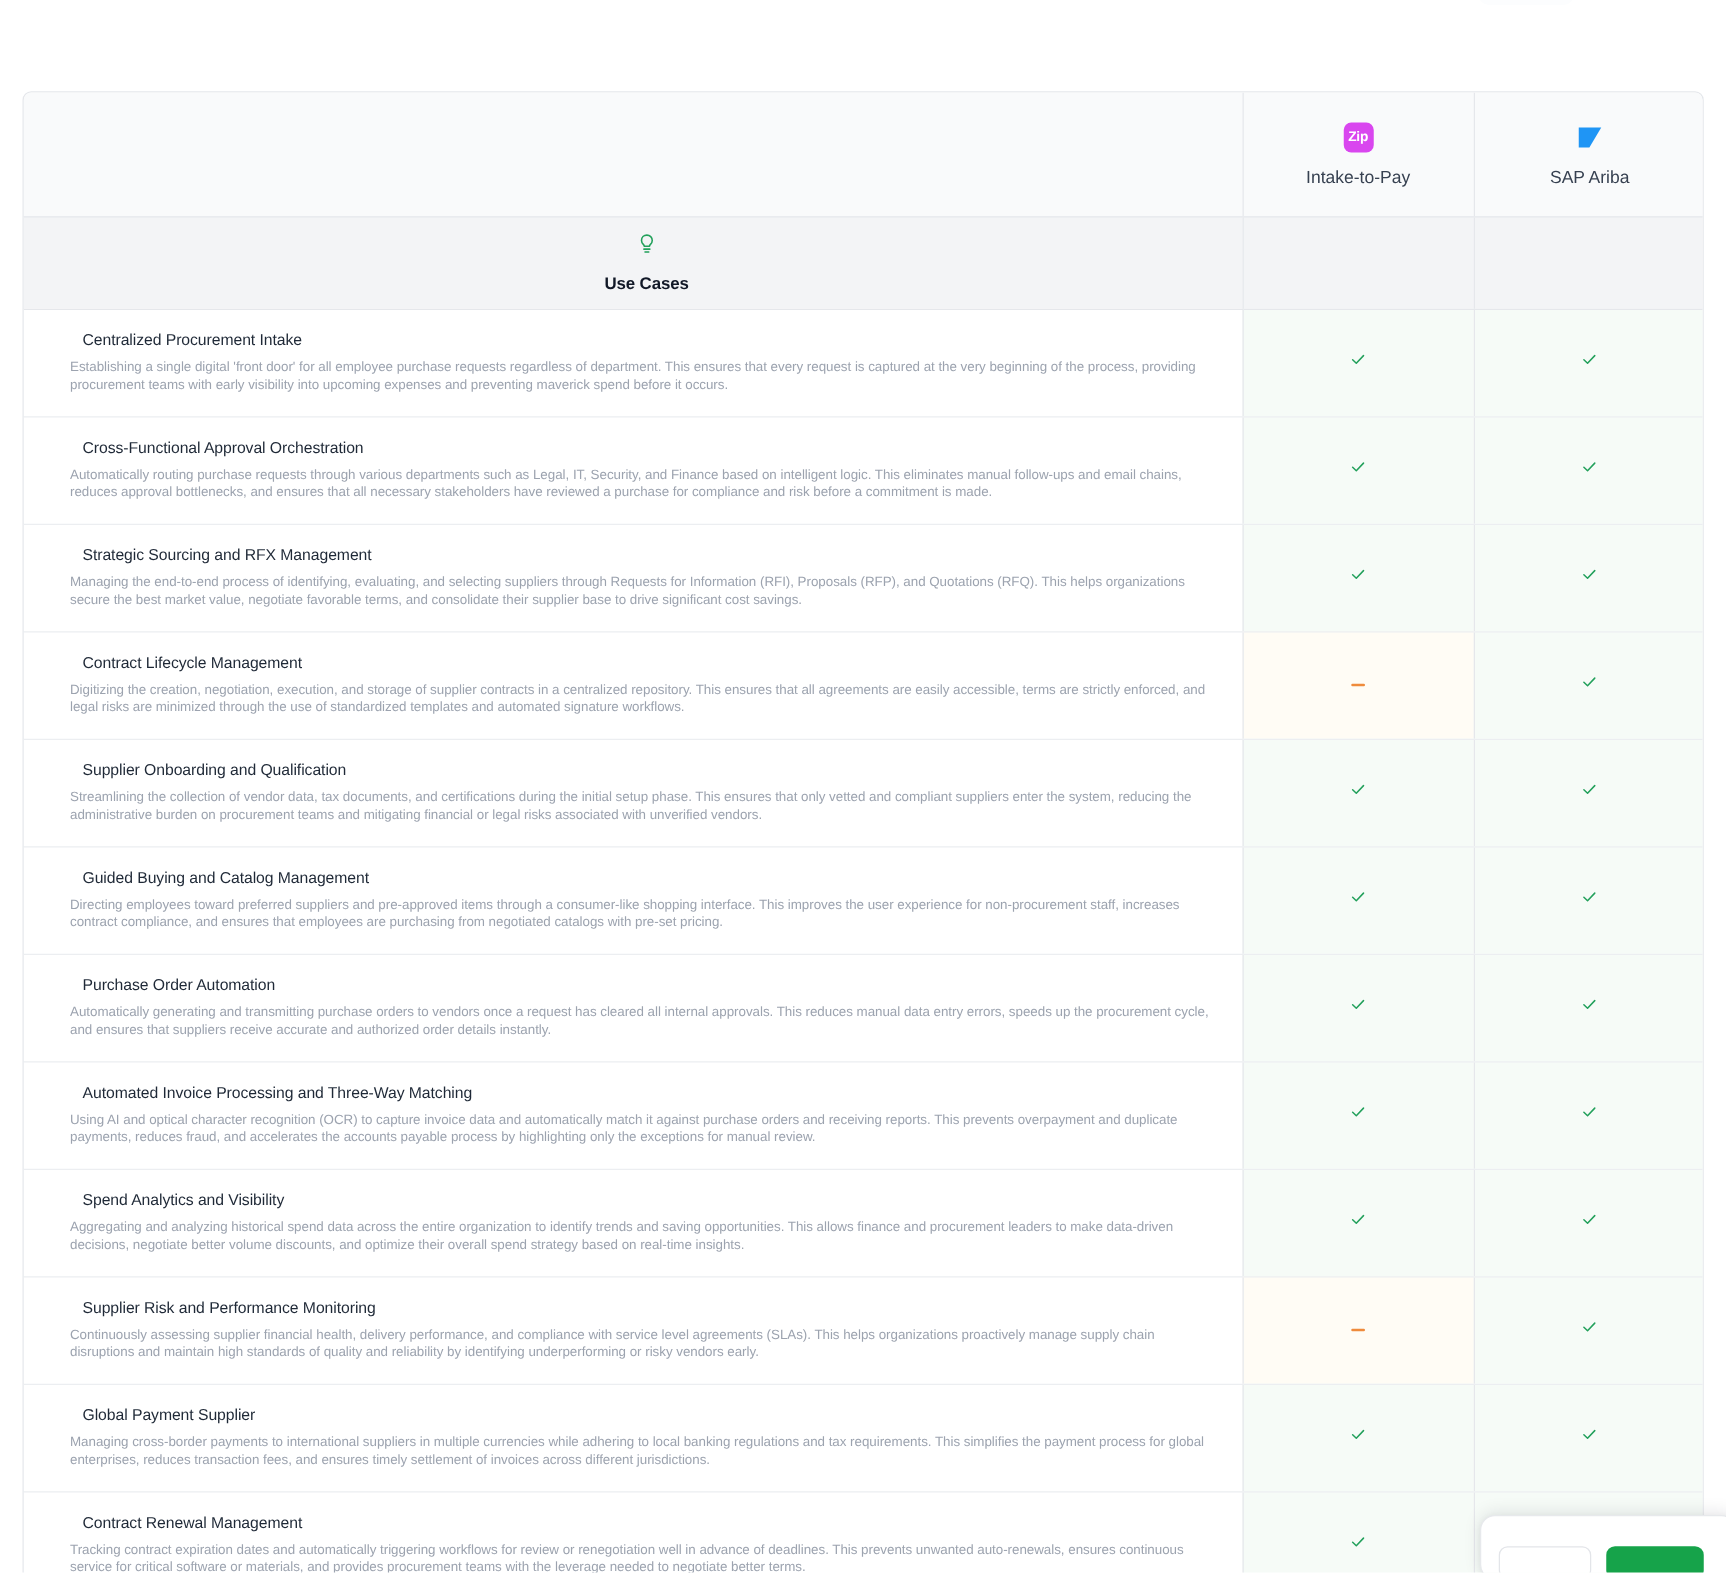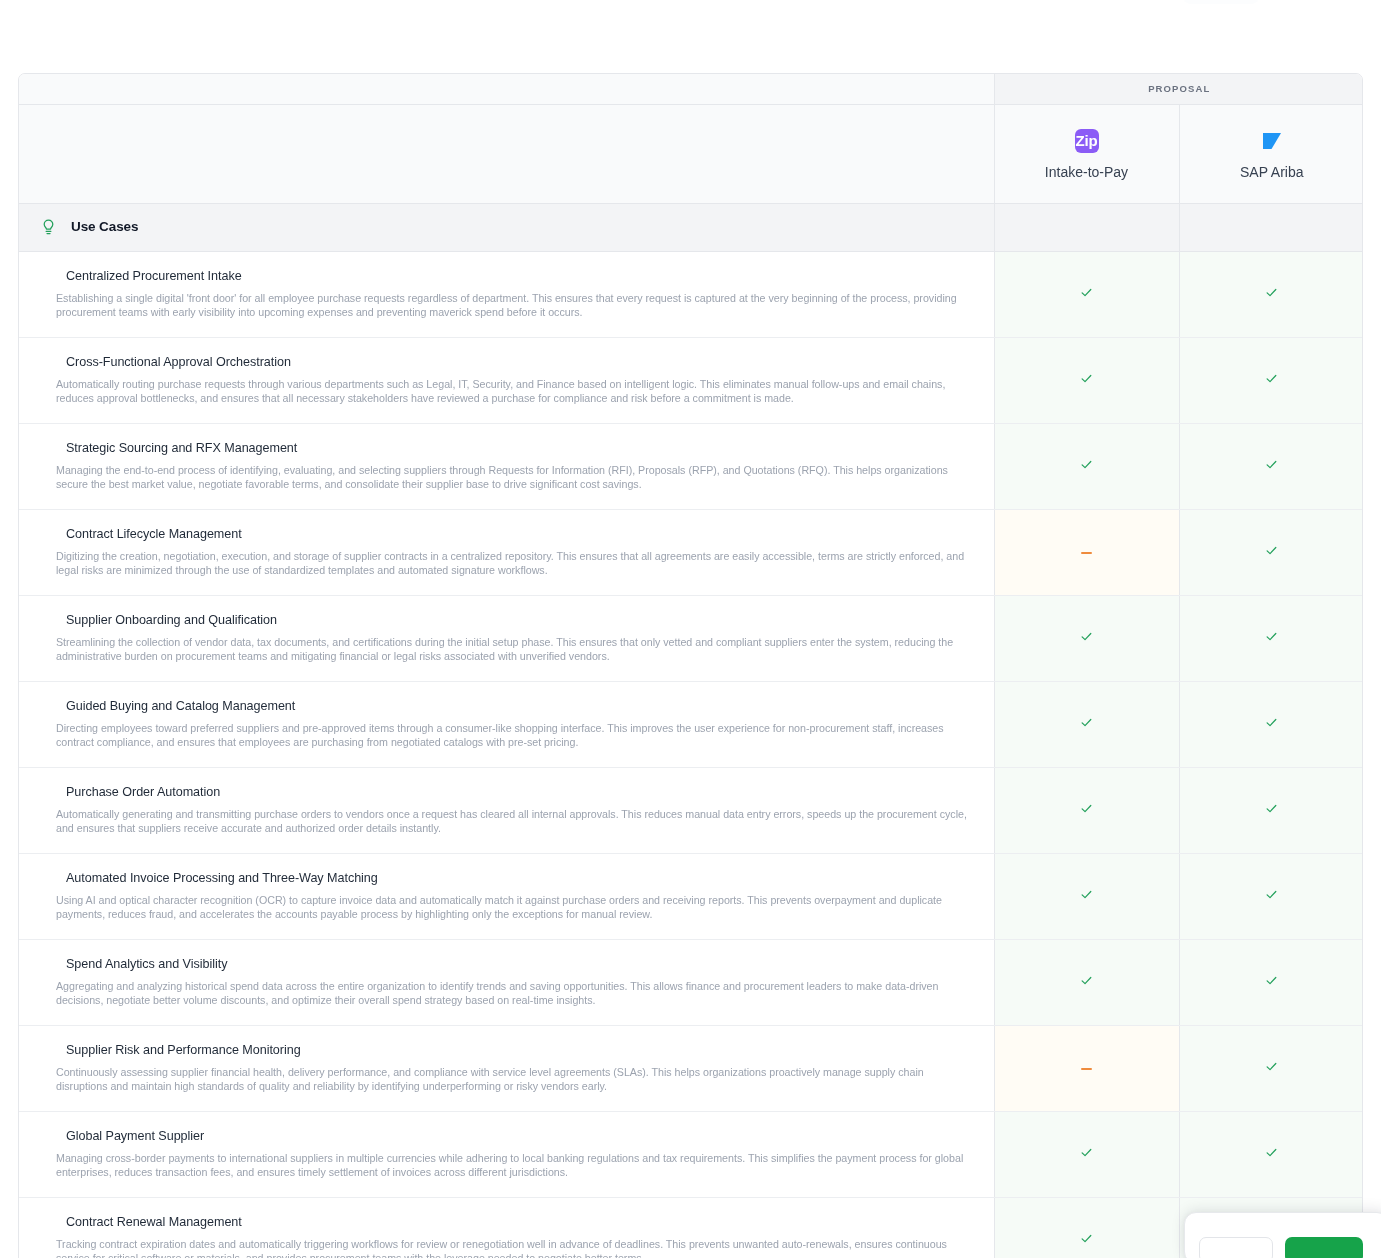--- a/index.html
+++ b/index.html
@@ -41,31 +41,31 @@
 
   
   .ph-blank{background:#f9fafb;border-bottom:1px solid #e5e7eb;height:99px;}
   .prod-cell{
     background:#f9fafb;border-bottom:1px solid #e5e7eb;border-left:1px solid #e5e7eb;
     text-align:center;vertical-align:middle;height:99px;padding:8px 6px;
   }
   .prod-inner{display:flex;flex-direction:column;align-items:center;justify-content:center;gap:12px;}
   .logo-box{width:24px;height:24px;display:flex;align-items:center;justify-content:center;}
   .zip-logo{
-    width:24px;height:24px;border-radius:6px;background:#8b5cf6;
+    width:24px;height:24px;border-radius:6px;background:#d946ef;
     display:flex;align-items:center;justify-content:center;
-    color:#ffffff;font-size:15px;font-weight:700;letter-spacing:-0.2px;
+    color:#ffffff;font-size:11px;font-weight:700;letter-spacing:-0.2px;
   }
   .ariba-logo{width:24px;height:24px;display:block;}
   .prod-name{font-size:14px;color:#374151;font-weight:400;line-height:14px;}
 
   
   .section-row td{background:#f3f4f6;border-bottom:1px solid #e5e7eb;border-top:1px solid #e5e7eb;}
   .section-cell{padding:13px 0 13px 22px;height:48px;vertical-align:middle;}
-  .section-inner{display:flex;gap:15px;}
+  .section-inner{display:flex;align-items:center;gap:15px;flex-direction:column;}
   .bulb{display:block;}
   .section-title{font-size:13.5px;font-weight:700;color:#111827;letter-spacing:-0.1px;}
   .section-row .sc-pad{border-left:1px solid #e5e7eb;}
 
   
   tr.req-row > td{border-bottom:1px solid #eceef1;vertical-align:middle;}
   tr.req-row:last-child > td{border-bottom:none;}
   .desc-cell{padding:16px 22px 17px 37px;background:#ffffff;}
   .req-title{
     font-size:12.6px;font-weight:400;color:#1f2937;line-height:16px;margin-bottom:7px;
@@ -113,24 +113,20 @@
 
 
   <div class="table-wrap">
     <table class="heatmap">
       <colgroup>
         <col class="c-desc">
           <col class="c-prod">
           <col class="c-prod">
       </colgroup>
       <thead>
-        <tr>
-          <th class="group-blank"></th>
-          <th class="group-head" colspan="2">PROPOSAL</th>
-        </tr>
         <tr>
           <th class="ph-blank"></th>
           <th class="prod-cell">
             <div class="prod-inner">
               <span class="logo-box">
                 <span class="zip-logo">Zip</span>
               </span>
               <span class="prod-name">Intake-to-Pay</span>
             </div>
           </th>

